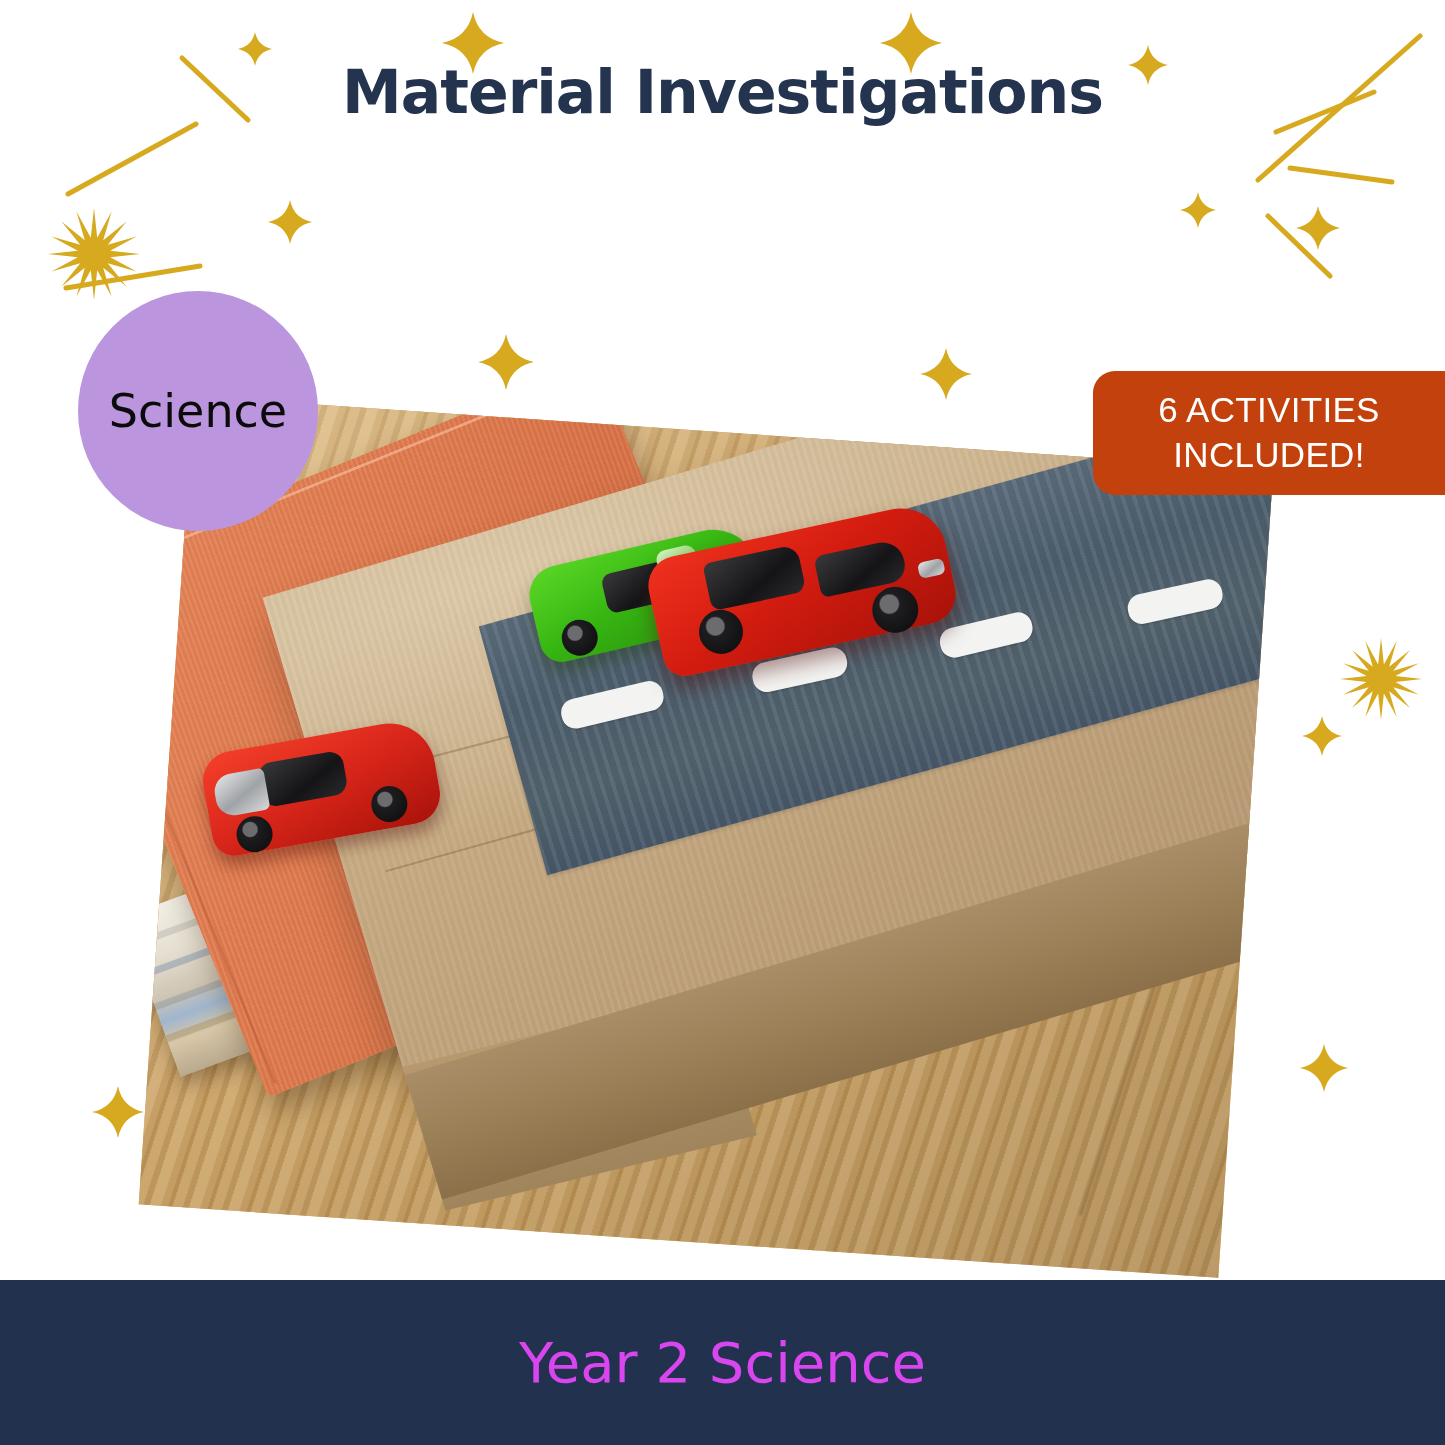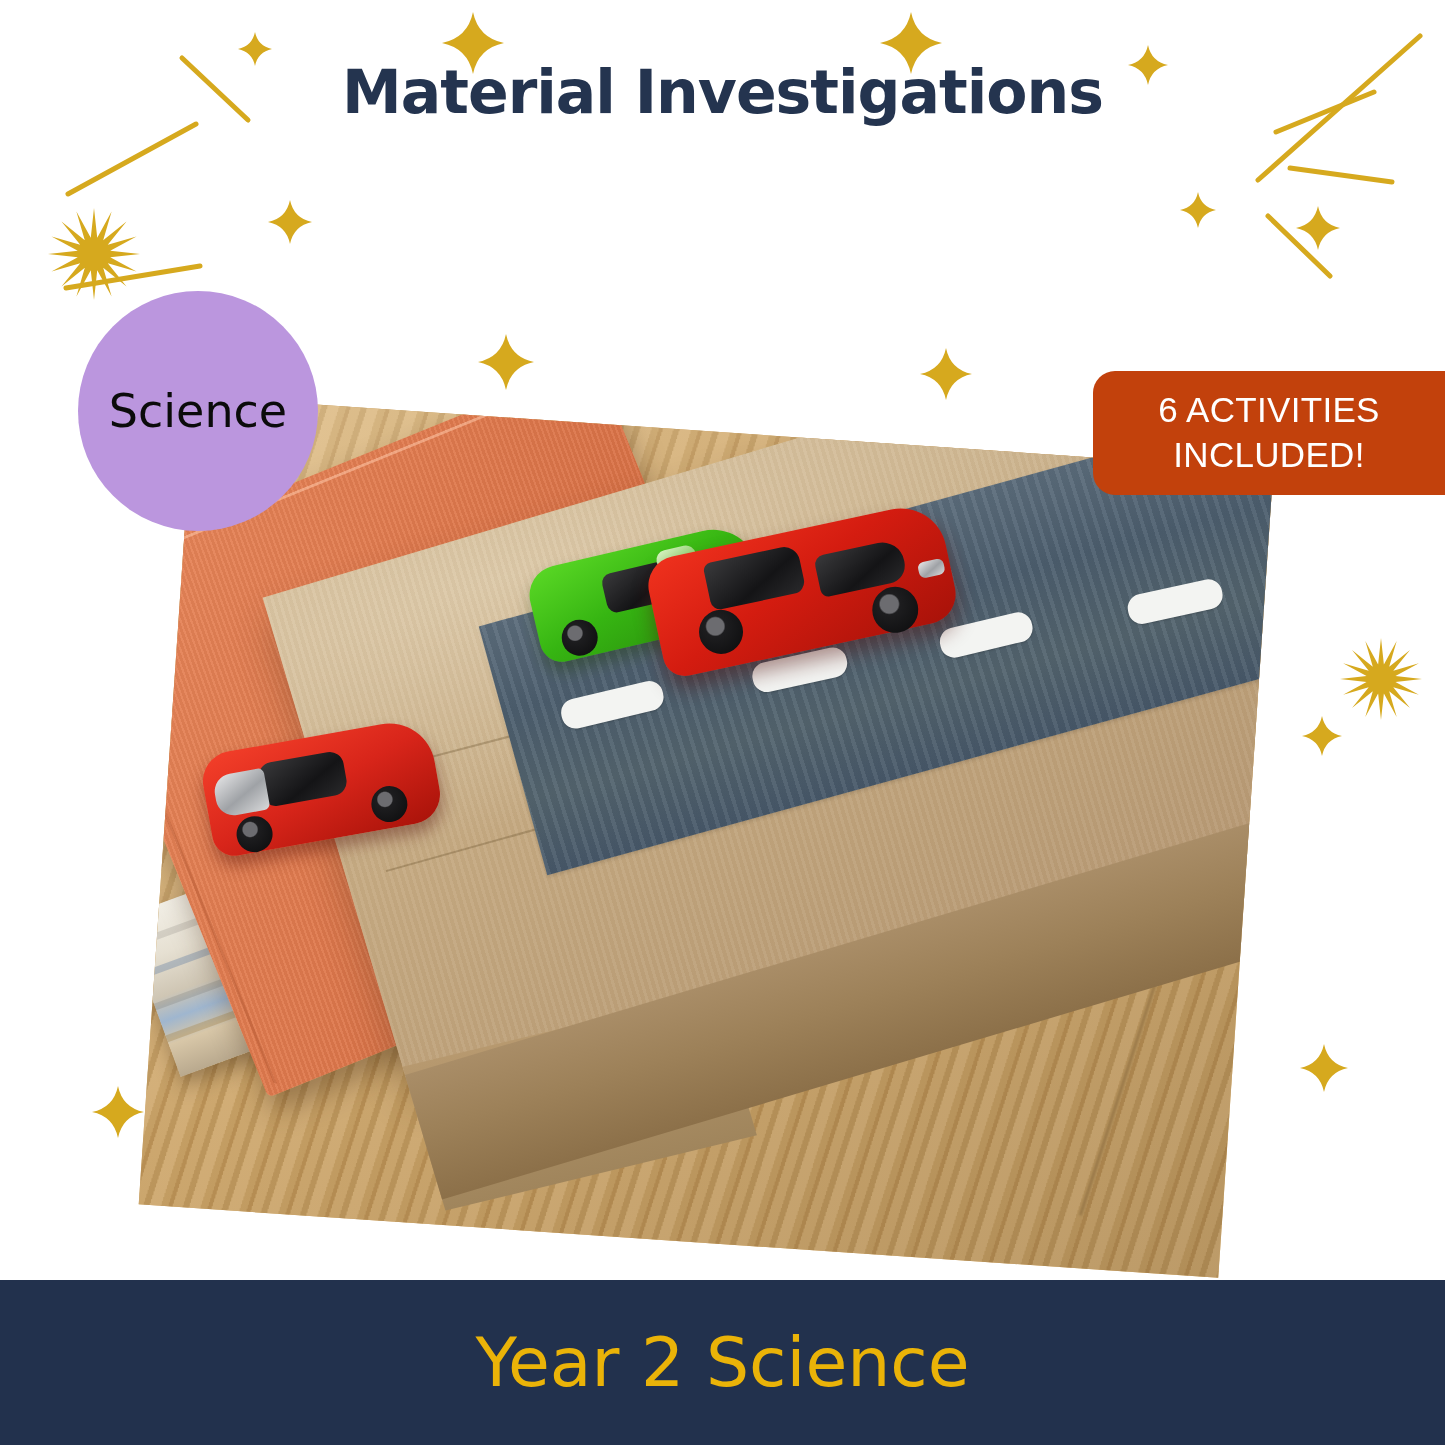--- a/index.html
+++ b/index.html
@@ -326,23 +326,23 @@
     bottom: 0;
     width: 1445px;
     height: 165px;
     background: #22314d;
     display: flex;
     align-items: center;
     justify-content: center;
     z-index: 9;
   }
   .bottom-banner-label {
-    color: #eab308;
+    color: #d946ef;
     font-family: "DejaVu Sans", sans-serif;
-    font-size: 68px;
+    font-size: 56px;
     font-weight: 400;
     letter-spacing: 0px;
     line-height: 1;
   }
 </style>
 </head>
 <body>
 
 <div id="poster">
 

